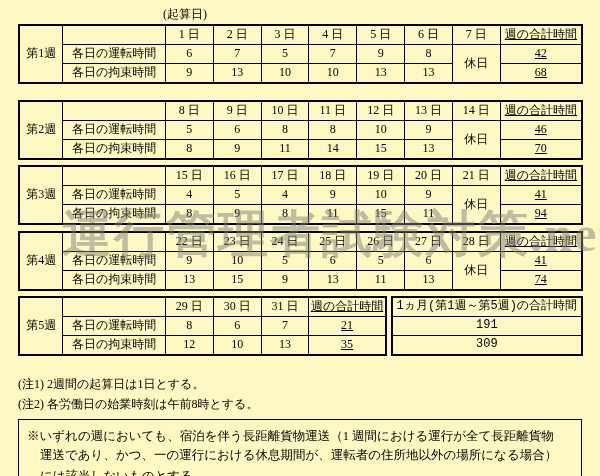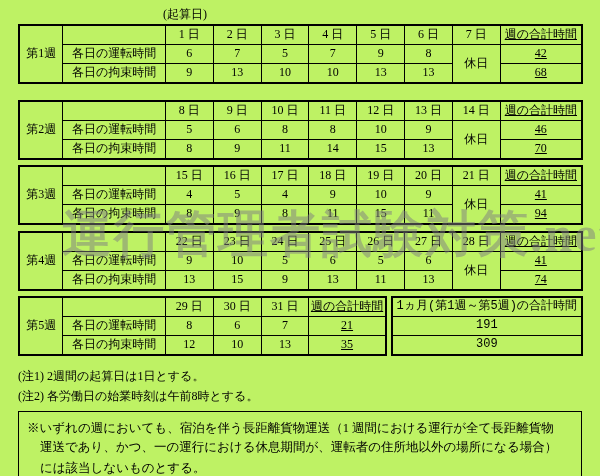--- a/index.html
+++ b/index.html
@@ -1,17 +1,17 @@
 <!DOCTYPE html>
 <html><head>
 <meta charset="utf-8">
 <style>
   html,body { margin:0; padding:0; background:#fff; }
   body { font-family:"Liberation Serif","DejaVu Serif",serif; color:#000; }
-  .page { position:relative; width:600px; height:476px; background:#bef264; overflow:hidden; }
+  .page { position:relative; width:600px; height:476px; background:#fef9c3; overflow:hidden; }
   .content { position:absolute; left:18px; top:6px; width:565px; }
 
   .kisanbi { font-size:12px; margin-left:145px; height:15px; margin-bottom:3px; }
 
   table.wk-table { border-collapse:collapse; border:2px solid #000; table-layout:fixed; }
   table.wk-table td {
     border:1px solid #000; text-align:center; vertical-align:middle;
     font-size:12px; height:18px; padding:0 1px; line-height:1.15; overflow:hidden;
   }
   .cw  { width:44px; }
@@ -21,21 +21,21 @@
   .ct5 { width:77px; }
   td.tot { border-left:3px double #000;text-decoration:underline; }
   .t1 { margin-bottom:16px; }
   .t2 { margin-bottom:5px; }
   .t3 { margin-bottom:6px; }
   .t4 { margin-bottom:5px; }
   .wk5-row { display:flex; align-items:stretch; gap:4px; margin-bottom:4px; }
   table.month-table { width:193px;font-family:Liberation Mono, monospace; }
   table.month-table td { font-size:12px; }
 
-  .notes { margin-top:12px; font-size:12px; line-height:1.45; }
+  .notes { margin-top:20px; font-size:12px; line-height:1.45; }
   .note-line { margin-bottom:3px; }
 
   .boxed-note {
     margin-top:5px; border:1px solid #000; padding:6px 8px 8px 8px;
     font-size:12.5px; line-height:1.65; width:546px;
   }
   .boxed-note .indent { padding-left:13px;font-family:Liberation Mono, monospace; }
 
   .watermark {
     position:absolute; left:46px; top:201px; z-index:9;

